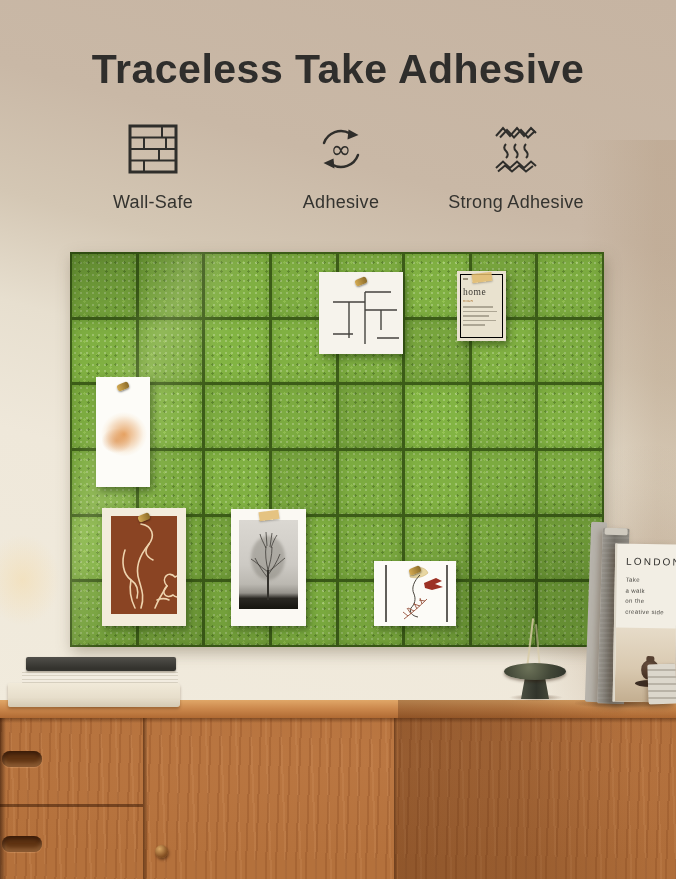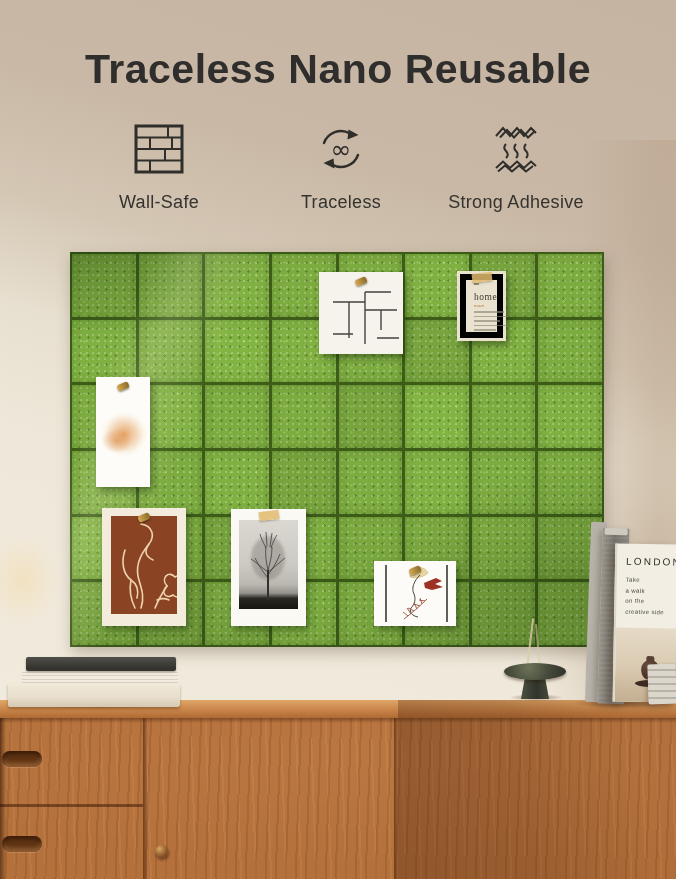--- a/index.html
+++ b/index.html
@@ -16,21 +16,21 @@
     background: radial-gradient(90% 80% at 82% 72%, rgba(148,116,86,0.38), rgba(148,116,86,0.10) 55%, transparent 80%); }
   .wall-warm-glow { position:absolute; left:0; top:515px; width:90px; height:130px;
     background: radial-gradient(60% 50% at 25% 50%, rgba(244,216,160,0.45), transparent 70%); }
 
   
   .title { position:absolute; top:46px; left:0; width:676px; text-align:center;
     font-size:41px; font-weight:600; color:#2f2e2c; letter-spacing:0.5px; }
   .feature { position:absolute; top:118px; text-align:center; }
   .feature .iconbox { height:62px; display:flex; align-items:center; justify-content:center; }
   .feature .label { margin-top:12px; font-size:18px; color:#34332f; letter-spacing:0.3px; }
-  .f1 { left:89px;  width:140px; }
+  .f1 { left:83px;  width:140px; }
   .f2 { left:271px; width:140px; }
   .f3 { left:416px; width:200px; }
 
   
   .board { position:absolute; left:70px; top:252px; width:534px; height:395px;
     background:#3c5c18; display:grid; grid-template-columns:repeat(8,1fr);
     grid-template-rows:repeat(6,1fr); gap:3px; padding:2px; box-sizing:border-box;
     box-shadow: 2px 6px 14px rgba(90,75,50,0.35); }
   .tile { background-color:#7cab40;
     background-image:
@@ -62,21 +62,21 @@
   .card-mountain { left:96px; top:377px; width:54px; height:110px;
     background-color:#fdfcf8;
     background-image:
       radial-gradient(55% 26% at 52% 52%, rgba(224,138,58,0.75), rgba(232,170,110,0.40) 45%, rgba(240,200,150,0.15) 65%, transparent 78%),
       radial-gradient(40% 16% at 38% 58%, rgba(206,116,42,0.55), transparent 70%); }
 
   .card-geometric { left:319px; top:272px; width:84px; height:82px; background:#f6f3ec; }
 
   .card-home { left:457px; top:271px; width:49px; height:70px; background:#e9e2cf;
     box-shadow: 3px 4px 7px rgba(25,45,8,0.5); }
-  .home-frame { position:absolute; inset:3px; border:6px solid #000000; padding:3px 3px 0 8px; box-sizing:border-box; }
+  .home-frame { position:absolute; inset:3px; border:1px solid #000000; padding:3px 3px 0 2px; box-sizing:border-box; }
   .home-corner { width:5px; height:2px; background:#9b927c; margin-bottom:7px; }
   .home-word { font-family:"Liberation Serif", serif; font-size:9.5px; color:#3c3a34; letter-spacing:0.5px; }
   .home-sub { font-family:"Liberation Serif", serif; font-style:italic; font-size:5px; color:#b07a3a; margin-top:1px; }
   .home-line { height:1.5px; background:#8d8575; opacity:0.65; margin-top:3px; }
 
   .card-figure { left:102px; top:508px; width:84px; height:118px; background:#f3ecdc;
     padding:8px 9px 12px 9px; box-sizing:border-box; }
   .figure-inner { width:100%; height:100%; background:#8a4423; overflow:hidden; }
 
   .card-tree { left:231px; top:509px; width:75px; height:117px; background:#fbf9f3;
@@ -177,21 +177,21 @@
 </head>
 <body>
 
 <div class="scene">
 
   <div class="wall"></div>
   <div class="wall-right-shade"></div>
   <div class="wall-books-shadow"></div>
   <div class="wall-warm-glow"></div>
 
-  <div class="title">Traceless Nano Reusable</div>
+  <div class="title">Traceless Take Adhesive</div>
 
   <div class="feature f1">
     <div class="iconbox">
       <svg width="54" height="54" viewBox="0 0 54 54" class="icon-svg">
         <rect x="4" y="4" width="46" height="46" stroke-width="3"></rect>
         <path d="M4,15.5 H50 M4,27 H50 M4,38.5 H50" stroke-width="2"></path>
         <path d="M36,4 V15.5 M18,15.5 V27 M40,15.5 V27 M33,27 V38.5 M18,38.5 V50" stroke-width="2"></path>
       </svg>
     </div>
     <div class="label">Wall-Safe</div>
@@ -202,21 +202,21 @@
       <svg width="54" height="54" viewBox="0 0 54 54">
         <g stroke="#2f2e2b" stroke-width="2.4" fill="none" stroke-linecap="round">
           <path d="M10,21 A18,18 0 0 1 36,11.5"></path>
           <path d="M44,33 A18,18 0 0 1 18,42.5"></path>
         </g>
         <path d="M34.5,7.5 L44.5,13 L33.5,17.5 Z" fill="#2f2e2b"></path>
         <path d="M19.5,36.5 L9.5,41 L20.5,46.5 Z" fill="#2f2e2b"></path>
         <text x="27" y="35.5" font-size="25" text-anchor="middle" fill="#2f2e2b" font-family="DejaVu Sans, sans-serif">∞</text>
       </svg>
     </div>
-    <div class="label">Traceless</div>
+    <div class="label">Adhesive</div>
   </div>
 
   <div class="feature f3">
     <div class="iconbox">
       <svg width="54" height="54" viewBox="0 0 54 54" class="icon-svg" stroke-width="2">
         <path d="M7,14 L14,6 L21,14 L28,6 L35,14 L42,6 L47,11"></path>
         <path d="M11,15.5 L18,8 L25,15.5 L32,8 L39,15.5 L46,9"></path>
         <path d="M17,22 q-3.5,3.5 0,7 q3.5,3.5 0,7"></path>
         <path d="M27,22 q-3.5,3.5 0,7 q3.5,3.5 0,7"></path>
         <path d="M37,22 q-3.5,3.5 0,7 q3.5,3.5 0,7"></path>

